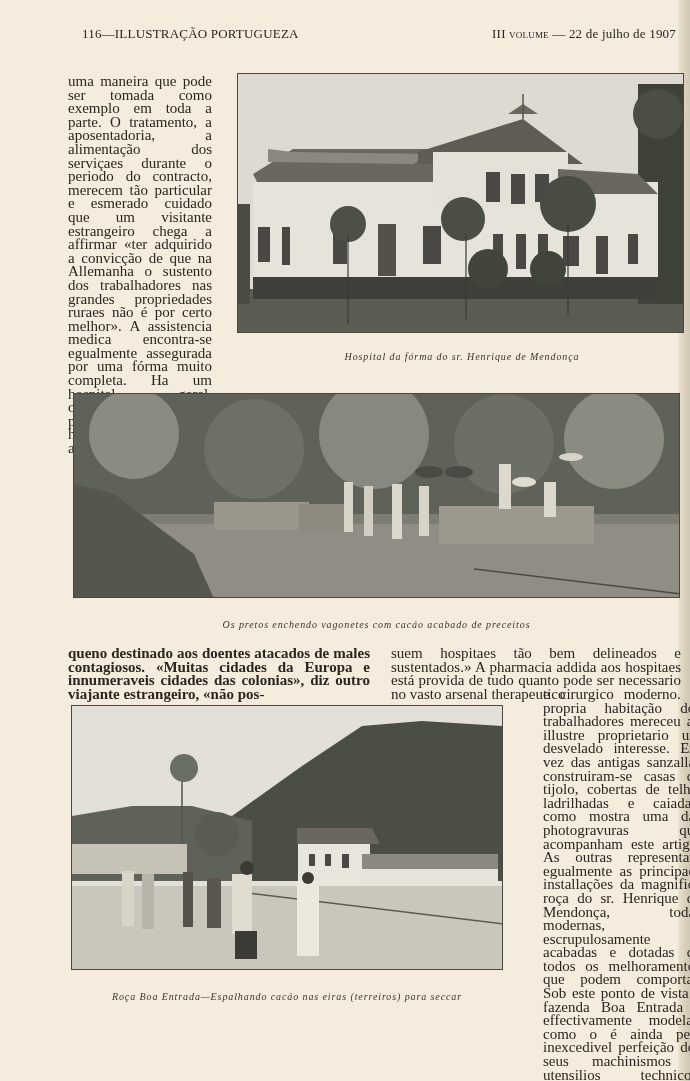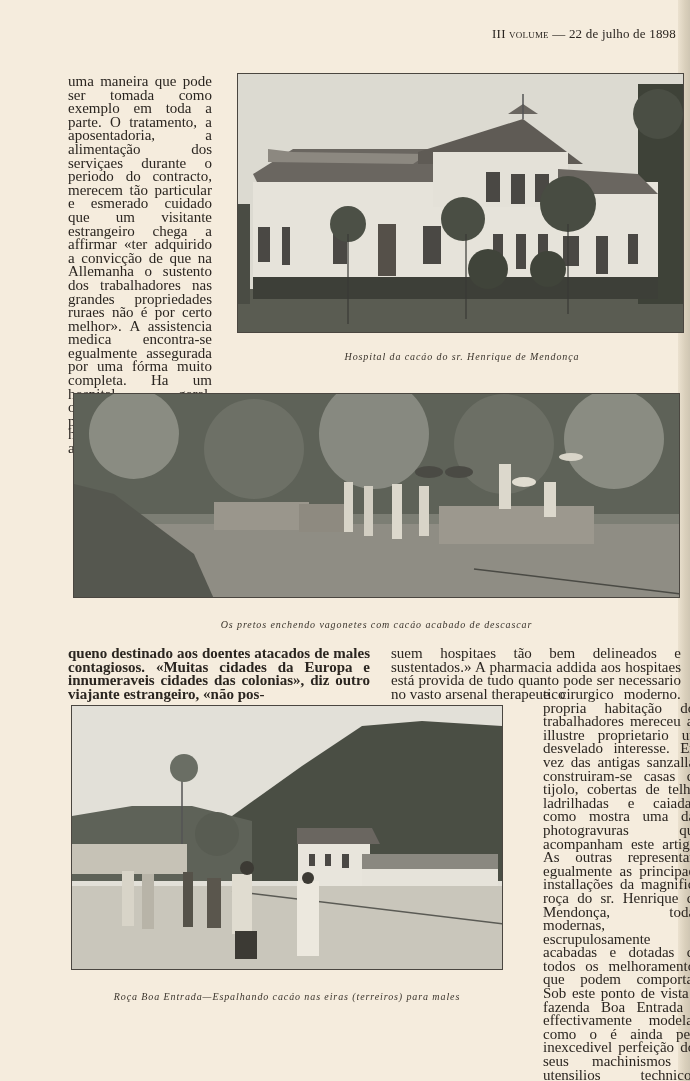--- a/index.html
+++ b/index.html
@@ -22,24 +22,27 @@
   .photo { position: absolute; border: 1px solid #4a4640; box-sizing: border-box; overflow: hidden; }
   .caption { position: absolute; font-style: italic; font-size: 10px; letter-spacing: 0.9px; color: #3a342c; text-align: center; }
   svg { display: block; }
 </style>
 </head>
 <body>
 
 <div class="page-edge"></div>
 
 <div class="header">
+  <div class="left">
+    <span>116</span><span>—</span><span>ILLUSTRAÇÃO PORTUGUEZA</span>
+  </div>
   <div class="right">
     <span class="smallcaps">III volume</span>
     <span>—</span>
-    <span>22 de julho de 1898</span>
+    <span>22 de julho de 1907</span>
   </div>
 </div>
 
 <div class="col" style="left:68px; top:75px; width:144px;">
   <p>uma maneira que pode ser tomada como exemplo em toda a parte. O tratamento, a aposentadoria, a alimentação dos serviçaes durante o periodo do contracto, merecem tão particular e esmerado cuidado que um visitante estrangeiro chega a affirmar «ter adquirido a convicção de que na Allemanha o sustento dos trabalhadores nas grandes propriedades ruraes não é por certo melhor». A assistencia medica encontra-se egualmente assegurada por uma fórma muito completa. Ha um hospital geral, obedecendo a todos os preceitos da moderna hygiene hospitalar e ainda outro mais pe-</p>
 </div>
 
 <div class="photo" style="left:237px; top:73px; width:447px; height:260px; background:#d8d6cc;">
   <svg width="447" height="260" viewBox="0 0 447 260">
     <rect x="0" y="0" width="447" height="260" fill="#dcdad1"></rect>
@@ -73,21 +76,21 @@
     <circle cx="110" cy="150" r="18" fill="#4c5046"></circle>
     <circle cx="225" cy="145" r="22" fill="#4a4e44"></circle>
     <circle cx="330" cy="130" r="28" fill="#484c42"></circle>
     <circle cx="250" cy="195" r="20" fill="#40443a"></circle>
     <circle cx="310" cy="195" r="18" fill="#40443a"></circle>
     <line x1="110" y1="160" x2="110" y2="250" stroke="#3a3a36" stroke-width="1.2"></line>
     <line x1="228" y1="160" x2="228" y2="245" stroke="#3a3a36" stroke-width="1.2"></line>
     <line x1="330" y1="150" x2="330" y2="240" stroke="#3a3a36" stroke-width="1.2"></line>
   </svg>
 </div>
-<div class="caption" style="left:240px; top:351px; width:444px;">Hospital da cacáo do sr. Henrique de Mendonça</div>
+<div class="caption" style="left:240px; top:351px; width:444px;">Hospital da fórma do sr. Henrique de Mendonça</div>
 
 <div class="photo" style="left:73px; top:393px; width:607px; height:205px; background:#6a6c62;">
   <svg width="607" height="205" viewBox="0 0 607 205">
     <rect x="0" y="0" width="607" height="205" fill="#7c7e74"></rect>
     <rect x="0" y="0" width="607" height="120" fill="#5e6258"></rect>
     <circle cx="60" cy="40" r="45" fill="#8a8c82"></circle>
     <circle cx="180" cy="55" r="50" fill="#6d7066"></circle>
     <circle cx="300" cy="40" r="55" fill="#878980"></circle>
     <circle cx="430" cy="50" r="50" fill="#6c6f65"></circle>
     <circle cx="540" cy="45" r="50" fill="#8a8c82"></circle>
@@ -102,21 +105,21 @@
     <rect x="345" y="92" width="10" height="50" fill="#d8d4c8"></rect>
     <rect x="425" y="70" width="12" height="45" fill="#dcd8cc"></rect>
     <rect x="470" y="88" width="12" height="35" fill="#dcd8cc"></rect>
     <ellipse cx="355" cy="78" rx="14" ry="6" fill="#4a4a44"></ellipse>
     <ellipse cx="385" cy="78" rx="14" ry="6" fill="#4a4a44"></ellipse>
     <ellipse cx="450" cy="88" rx="12" ry="5" fill="#e0dcd0"></ellipse>
     <ellipse cx="497" cy="63" rx="12" ry="4" fill="#d8d4c8"></ellipse>
     <line x1="400" y1="175" x2="607" y2="200" stroke="#4a4a44" stroke-width="1.5"></line>
   </svg>
 </div>
-<div class="caption" style="left:73px; top:619px; width:607px;">Os pretos enchendo vagonetes com cacáo acabado de descascar</div>
+<div class="caption" style="left:73px; top:619px; width:607px;">Os pretos enchendo vagonetes com cacáo acabado de preceitos</div>
 
 <div class="col" style="left:68px; top:647px; width:302px;font-weight:bold;">
   <p>queno destinado aos doentes atacados de males contagiosos. «Muitas cidades da Europa e innumeraveis cidades das colonias», diz outro viajante estrangeiro, «não pos-</p>
 </div>
 <div class="col" style="left:391px; top:647px; width:290px;font-family:Liberation Serif, serif;">
   <p>suem hospitaes tão bem delineados e sustentados.» A pharmacia addida aos hospitaes está provida de tudo quanto pode ser necessario no vasto arsenal therapeutico</p>
 </div>
 
 <div class="photo" style="left:71px; top:705px; width:432px; height:265px; background:#dedcd3;">
   <svg width="432" height="265" viewBox="0 0 432 265">
@@ -140,17 +143,17 @@
     <rect x="70" y="168" width="12" height="55" fill="#b8b4a8"></rect>
     <rect x="111" y="166" width="10" height="55" fill="#555249"></rect>
     <rect x="135" y="172" width="14" height="50" fill="#5a564d"></rect>
     <rect x="160" y="168" width="20" height="60" fill="#e0dcd0"></rect>
     <rect x="163" y="225" width="22" height="28" fill="#3c3a34"></rect>
     <rect x="225" y="175" width="22" height="75" fill="#ecE8de"></rect>
     <circle cx="175" cy="162" r="7" fill="#3c3a34"></circle>
     <circle cx="236" cy="172" r="6" fill="#3c3a34"></circle>
   </svg>
 </div>
-<div class="caption" style="left:71px; top:991px; width:432px;">Roça Boa Entrada—Espalhando cacáo nas eiras (terreiros) para males</div>
+<div class="caption" style="left:71px; top:991px; width:432px;">Roça Boa Entrada—Espalhando cacáo nas eiras (terreiros) para seccar</div>
 
 <div class="col" style="left:543px; top:688px; width:158px;">
   <p>e cirurgico moderno. A propria habitação dos trabalhadores mereceu ao illustre proprietario um desvelado interesse. Em vez das antigas sanzallas construiram-se casas de tijolo, cobertas de telha, ladrilhadas e caiadas, como mostra uma das photogravuras que acompanham este artigo. As outras representam egualmente as principaes installações da magnifica roça do sr. Henrique de Mendonça, todas modernas, escrupulosamente acabadas e dotadas de todos os melhoramentos que podem comportar. Sob este ponto de vista a fazenda Boa Entrada é effectivamente modelar, como o é ainda pela inexcedivel perfeição dos seus machinismos e utensilios technicos, adquiridos nas casas dos mais acreditados fabricantes da Europa e americanos.</p>
 </div>
 
 </body></html>

